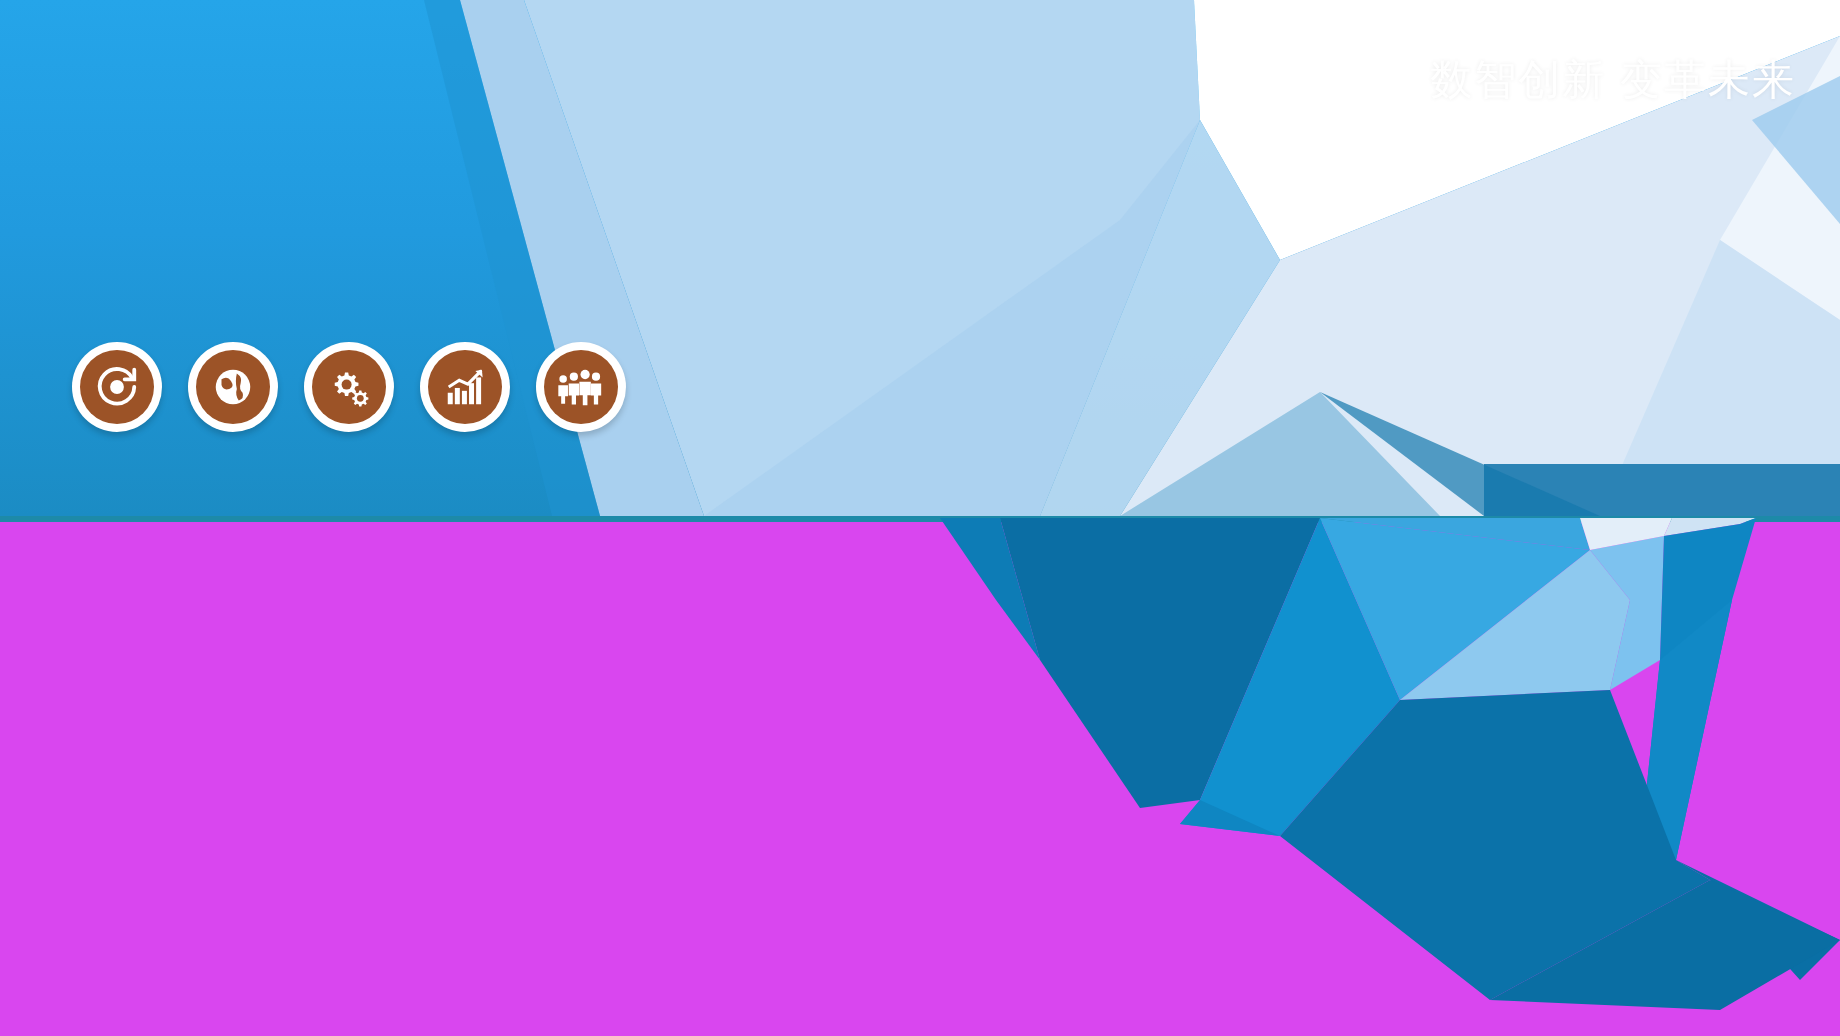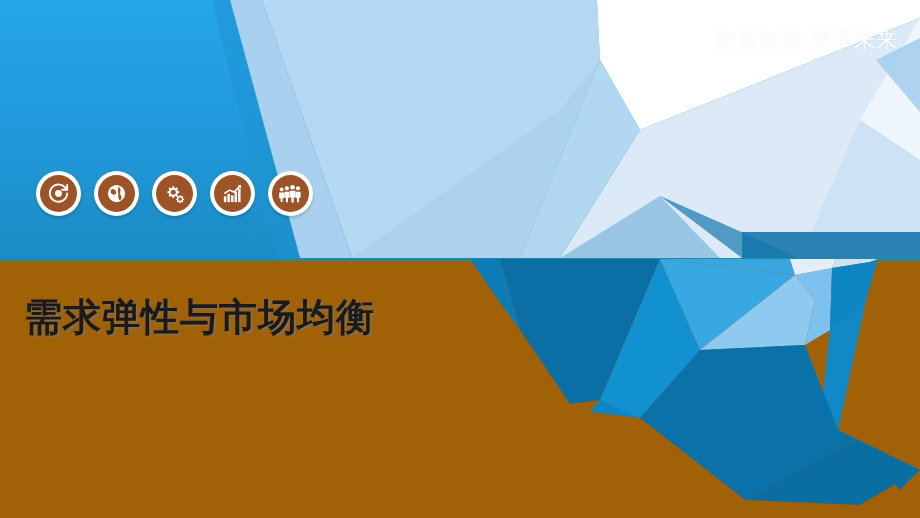--- a/index.html
+++ b/index.html
@@ -8,21 +8,21 @@
     background: #ffffff;
   }
   body {
     font-family: "Liberation Sans", "DejaVu Sans", sans-serif;
   }
   #slide {
     position: relative;
     width: 920px;
     height: 518px;
     overflow: hidden;
-    background: #a16207;
+    background: #d946ef;
   }
   
   #banner {
     position: absolute;
     left: 0; top: 0;
     width: 920px;
     height: 258px;
     background: linear-gradient(180deg, #25a5e9 0%, #219ade 45%, #1b8cc4 100%);
     overflow: hidden;
   }
@@ -230,15 +230,14 @@
             <path d="M13.1 9 h6.4 v7.6 h-1.9 v5.6 h-2.6 v-5.6 h-1.9z"></path>
             <circle cx="22.4" cy="6.2" r="2.3"></circle>
             <path d="M19.5 10 h5.8 v6.8 h-1.7 v5 h-2.4 v-5 h-1.7z"></path>
           </g>
         </svg>
       </div>
     </div>
 
   </div>
 
-  <div id="title">需求弹性与市场均衡</div>
 
 </div>
 
 </body></html>

